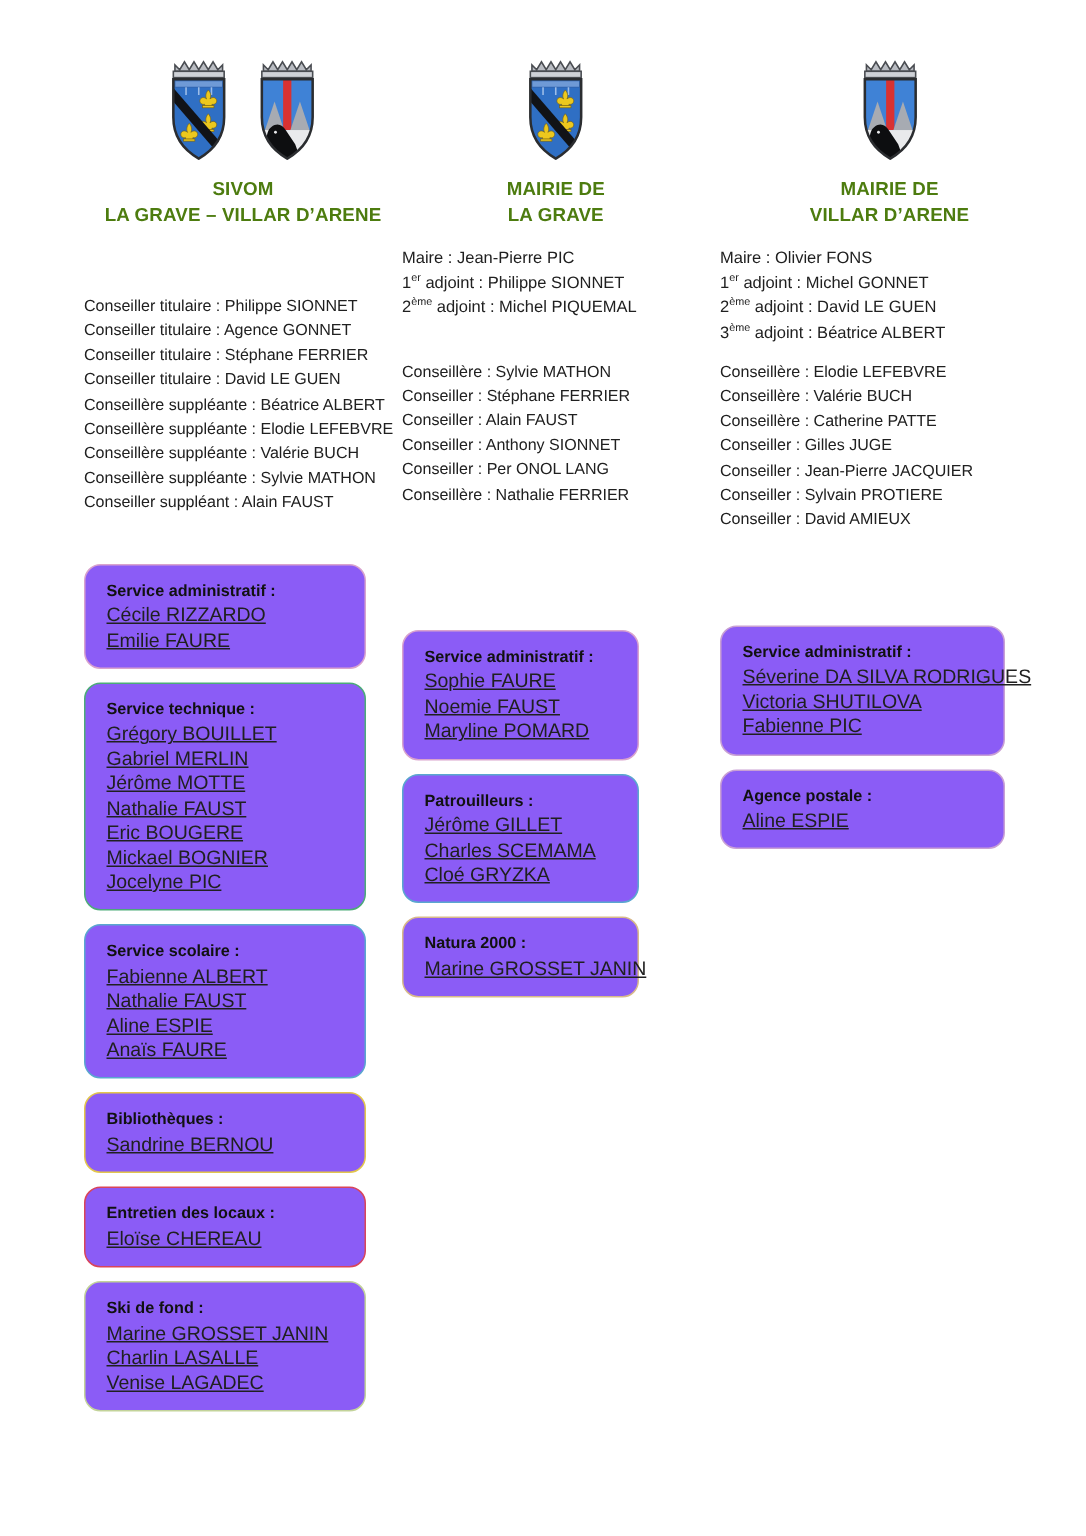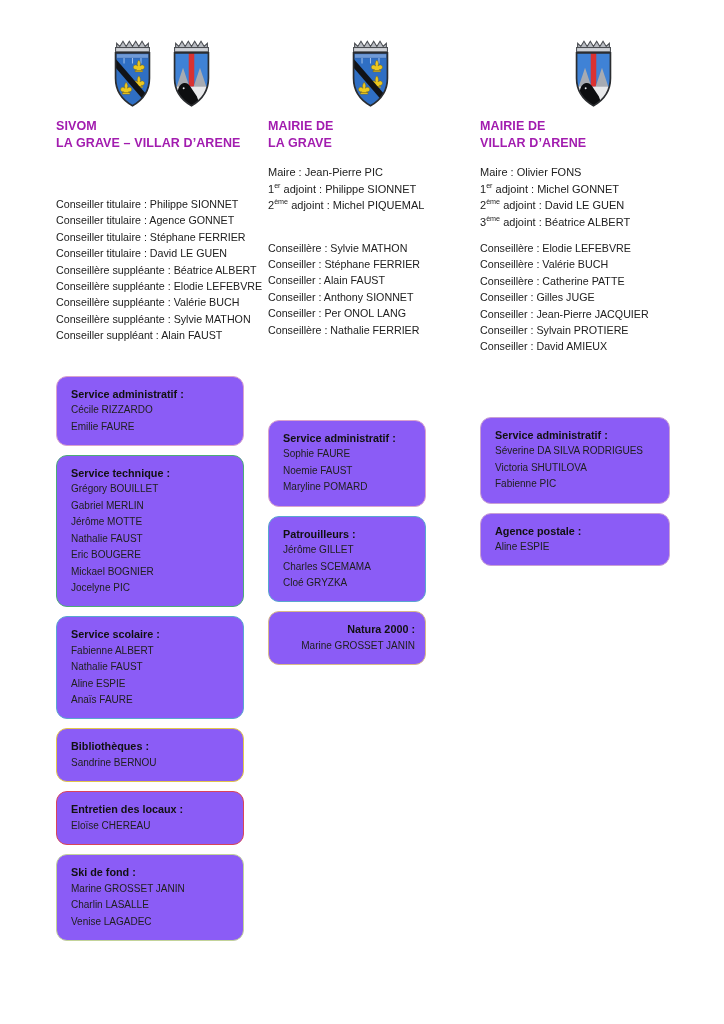--- a/index.html
+++ b/index.html
@@ -44,26 +44,27 @@
     height: 80px;
   }
   .crest {
     width: 55px;
     height: 72px;
     display: block;
   }
 
   
   .org-title {
+    text-align: center;
     font-weight: bold;
     font-size: 12.5px;
     line-height: 17px;
     letter-spacing: .1px;
     margin-top: 8px;
-    color: #a21caf;
+    color: #4d7c0f;
   }
   .org-title .l2 { display: block; white-space: nowrap; }
 
   .detail-list {
     margin-top: 12px;
     font-size: 11px;
     line-height: 16.5px;
     color: #202020;
   }
   .detail-list .line { white-space: nowrap; }
@@ -96,24 +97,25 @@
     background: #8b5cf6;
   }
   .sbox .sb-title {
     font-weight: bold;
     font-size: 10.8px;
     line-height: 16.5px;
     color: #111;
     white-space: nowrap;
   }
   .sbox .sb-member {
-    font-size: 10px;
+    font-size: 13px;
     line-height: 16.4px;
     color: #202020;
     white-space: nowrap;
+    text-decoration: underline;
   }
 
   .w-c1 { width: 188px; }
   .w-c2 { width: 158px; }
   .w-c3 { width: 190px; }
 </style>
 </head>
 <body>
 
 <div class="page">
@@ -284,21 +286,21 @@
             <div class="sb-member">Sophie FAURE</div>
             <div class="sb-member">Noemie FAUST</div>
             <div class="sb-member">Maryline POMARD</div>
           </div>
           <div class="sbox w-c2" style="border-color: rgb(90, 167, 207);">
             <div class="sb-title">Patrouilleurs :</div>
             <div class="sb-member">Jérôme GILLET</div>
             <div class="sb-member">Charles SCEMAMA</div>
             <div class="sb-member">Cloé GRYZKA</div>
           </div>
-          <div class="sbox w-c2" style="border-color: rgb(216, 185, 138); text-align: right;">
+          <div class="sbox w-c2" style="border-color: rgb(216, 185, 138);">
             <div class="sb-title">Natura 2000 :</div>
             <div class="sb-member">Marine GROSSET JANIN</div>
           </div>
         </div>
       </div>
       <div class="col col-3">
         <div class="crest-row">
           <span>
             <svg class="crest" viewBox="0 0 42 68" xmlns="http://www.w3.org/2000/svg">
               <clipPath id="cv20">

